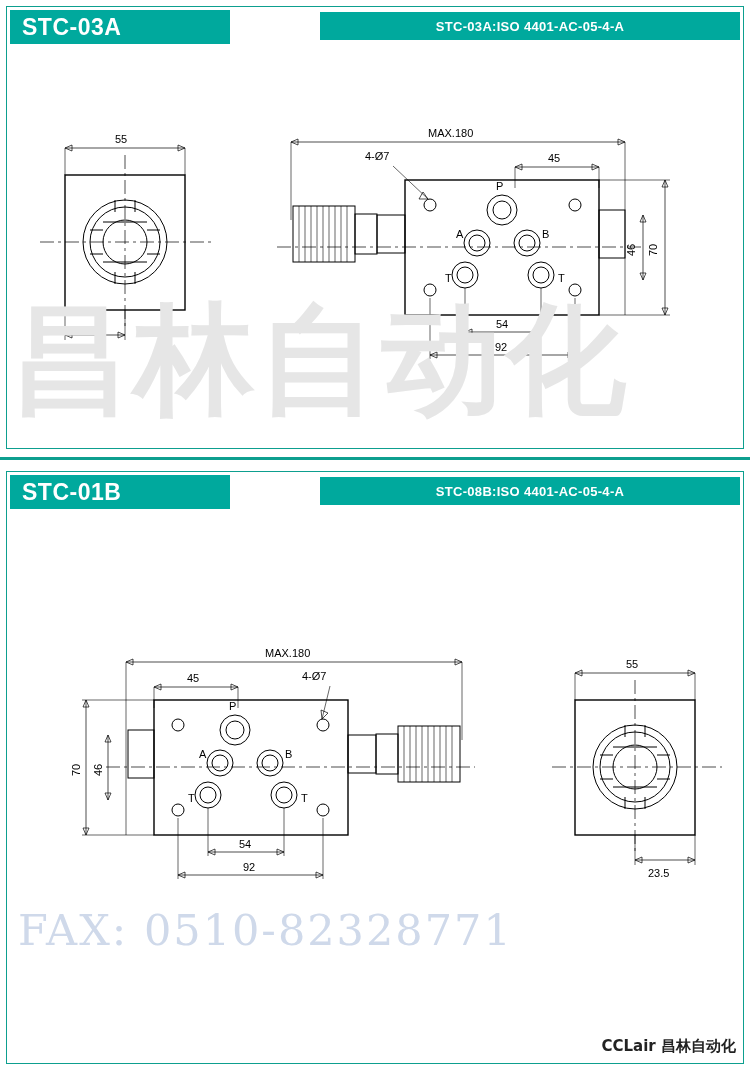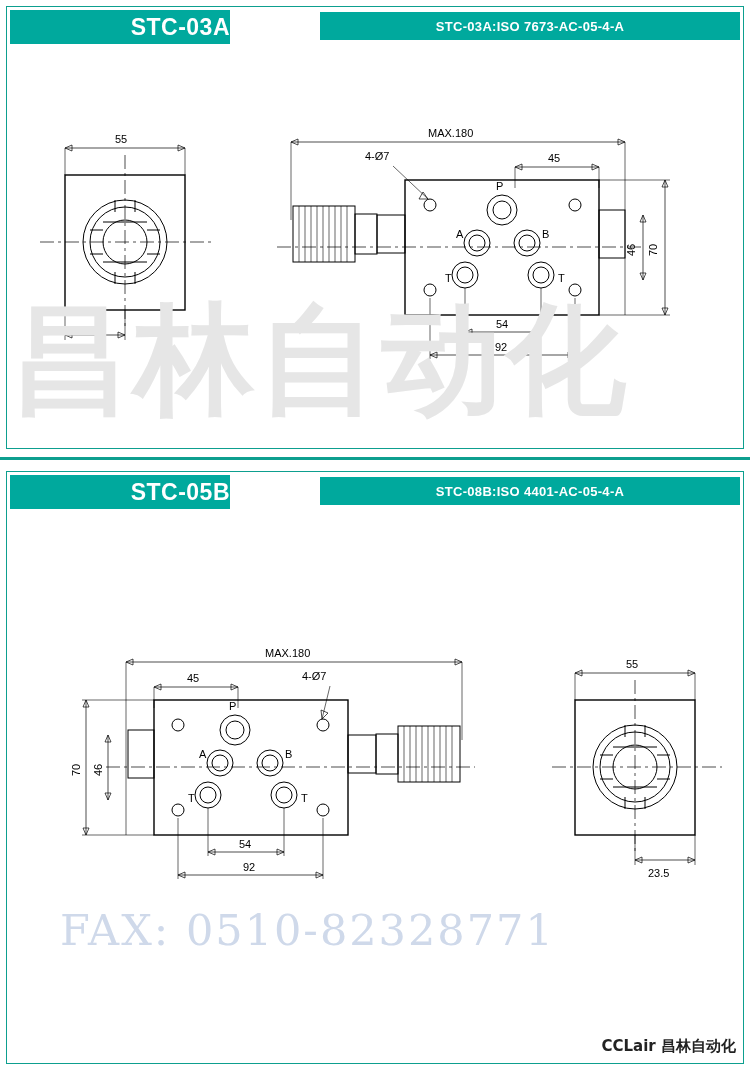--- a/index.html
+++ b/index.html
@@ -13,21 +13,21 @@
   .panel{position:absolute;left:0;width:750px;background:#fff;}
   #panel-a{top:0;height:455px;}
   #panel-b{top:465px;height:605px;}
   .panel-border{position:absolute;left:6px;right:6px;top:6px;bottom:6px;border:1px solid #0d9f8f;box-sizing:border-box;}
   .divider{position:absolute;left:0;top:457px;width:750px;height:3px;background:#0d9f8f;}
 
   .hdr-left{
     position:absolute;left:10px;top:10px;width:220px;height:34px;
     background:#00a99d;color:#fff;
     font-size:23px;font-weight:bold;letter-spacing:.5px;
-    display:flex;align-items:center;padding-left:12px;box-sizing:border-box;justify-content:flex-end;
+    display:flex;align-items:center;padding-left:12px;box-sizing:border-box;
   }
   .hdr-right{
     position:absolute;right:10px;top:12px;width:420px;height:28px;
     background:#00a99d;color:#fff;
     font-size:13px;font-weight:bold;letter-spacing:.3px;
     display:flex;align-items:center;justify-content:center;box-sizing:border-box;
   }
 
   
   .wm-logo{
@@ -66,21 +66,21 @@
 <body>
 
 <div class="panel" id="panel-a">
   <div class="panel-border"></div>
 
 
   <div class="hdr-left">
     <span>STC-03A</span>
   </div>
   <div class="hdr-right">
-    <span>STC-03A:ISO 7673-AC-05-4-A</span>
+    <span>STC-03A:ISO 4401-AC-05-4-A</span>
   </div>
 
   <svg width="220" height="290" style="position:absolute;left:20px;top:130px;">
 
     <rect class="ln2" x="45" y="45" width="120" height="135"></rect>
 
     <circle class="ln" cx="105" cy="112" r="42"></circle>
     <circle class="ln" cx="105" cy="112" r="35"></circle>
     <circle class="ln" cx="105" cy="112" r="22"></circle>
 
@@ -196,21 +196,21 @@
 
   <div class="wm-cn" style="left:10px;top:300px;font-size:120px;line-height:120px;letter-spacing:4px;">昌林自动化</div>
 </div>
 
 <div class="divider"></div>
 
 <div class="panel" id="panel-b">
   <div class="panel-border"></div>
 
   <div class="hdr-left">
-    <span>STC-05B</span>
+    <span>STC-01B</span>
   </div>
   <div class="hdr-right">
     <span>STC-08B:ISO 4401-AC-05-4-A</span>
   </div>
 
   <svg width="480" height="300" style="position:absolute;left:30px;top:165px;">
 
     <line class="dim" x1="96" y1="32" x2="432" y2="32"></line>
     <path class="dim" d="M96 32 l7 -3 v6 z M432 32 l-7 -3 v6 z" fill="#000"></path>
     <line class="thin" x1="96" y1="32" x2="96" y2="205"></line>
@@ -316,16 +316,16 @@
     <line class="thin" x1="155" y1="18" x2="155" y2="45"></line>
     <text class="dtxt" x="86" y="13">55</text>
 
     <line class="dim" x1="95" y1="205" x2="155" y2="205"></line>
     <path class="dim" d="M95 205 l7 -3 v6 z M155 205 l-7 -3 v6 z" fill="#000"></path>
     <line class="thin" x1="95" y1="180" x2="95" y2="210"></line>
     <line class="thin" x1="155" y1="180" x2="155" y2="210"></line>
     <text class="dtxt" x="108" y="222">23.5</text>
   </svg>
 
-  <div class="wm-tel" style="left:18px;top:440px;margin-left:42px;">FAX: 0510-82328771</div>
+  <div class="wm-tel" style="left:18px;top:440px;">FAX: 0510-82328771</div>
 
   <div class="footer">CCLair 昌林自动化</div>
 </div>
 
 </body></html>

